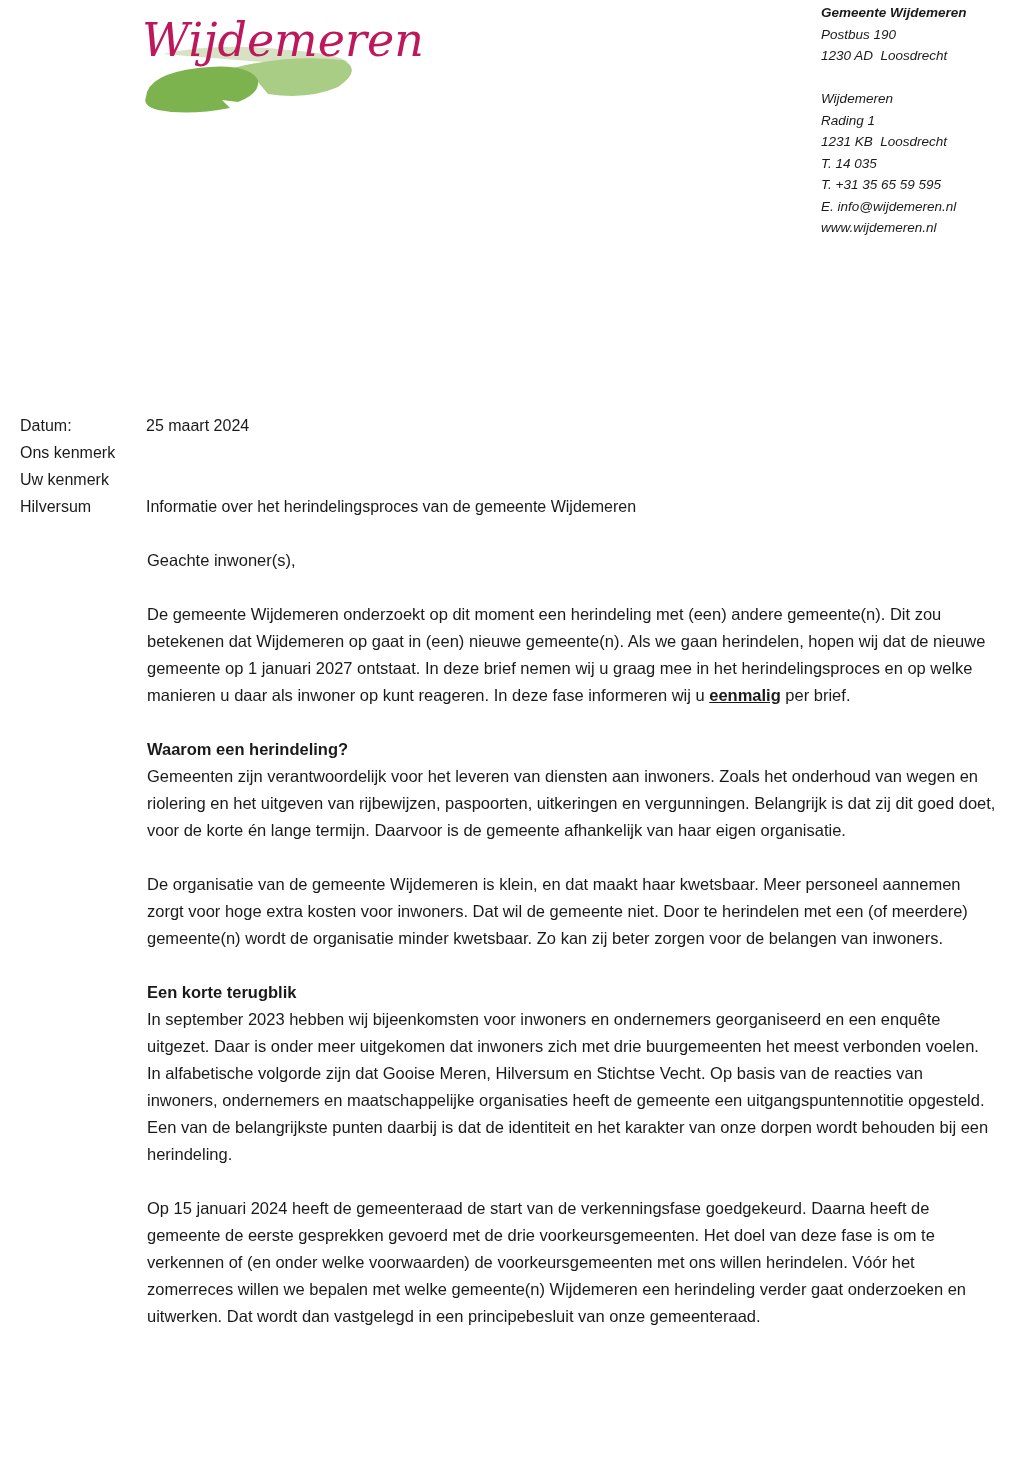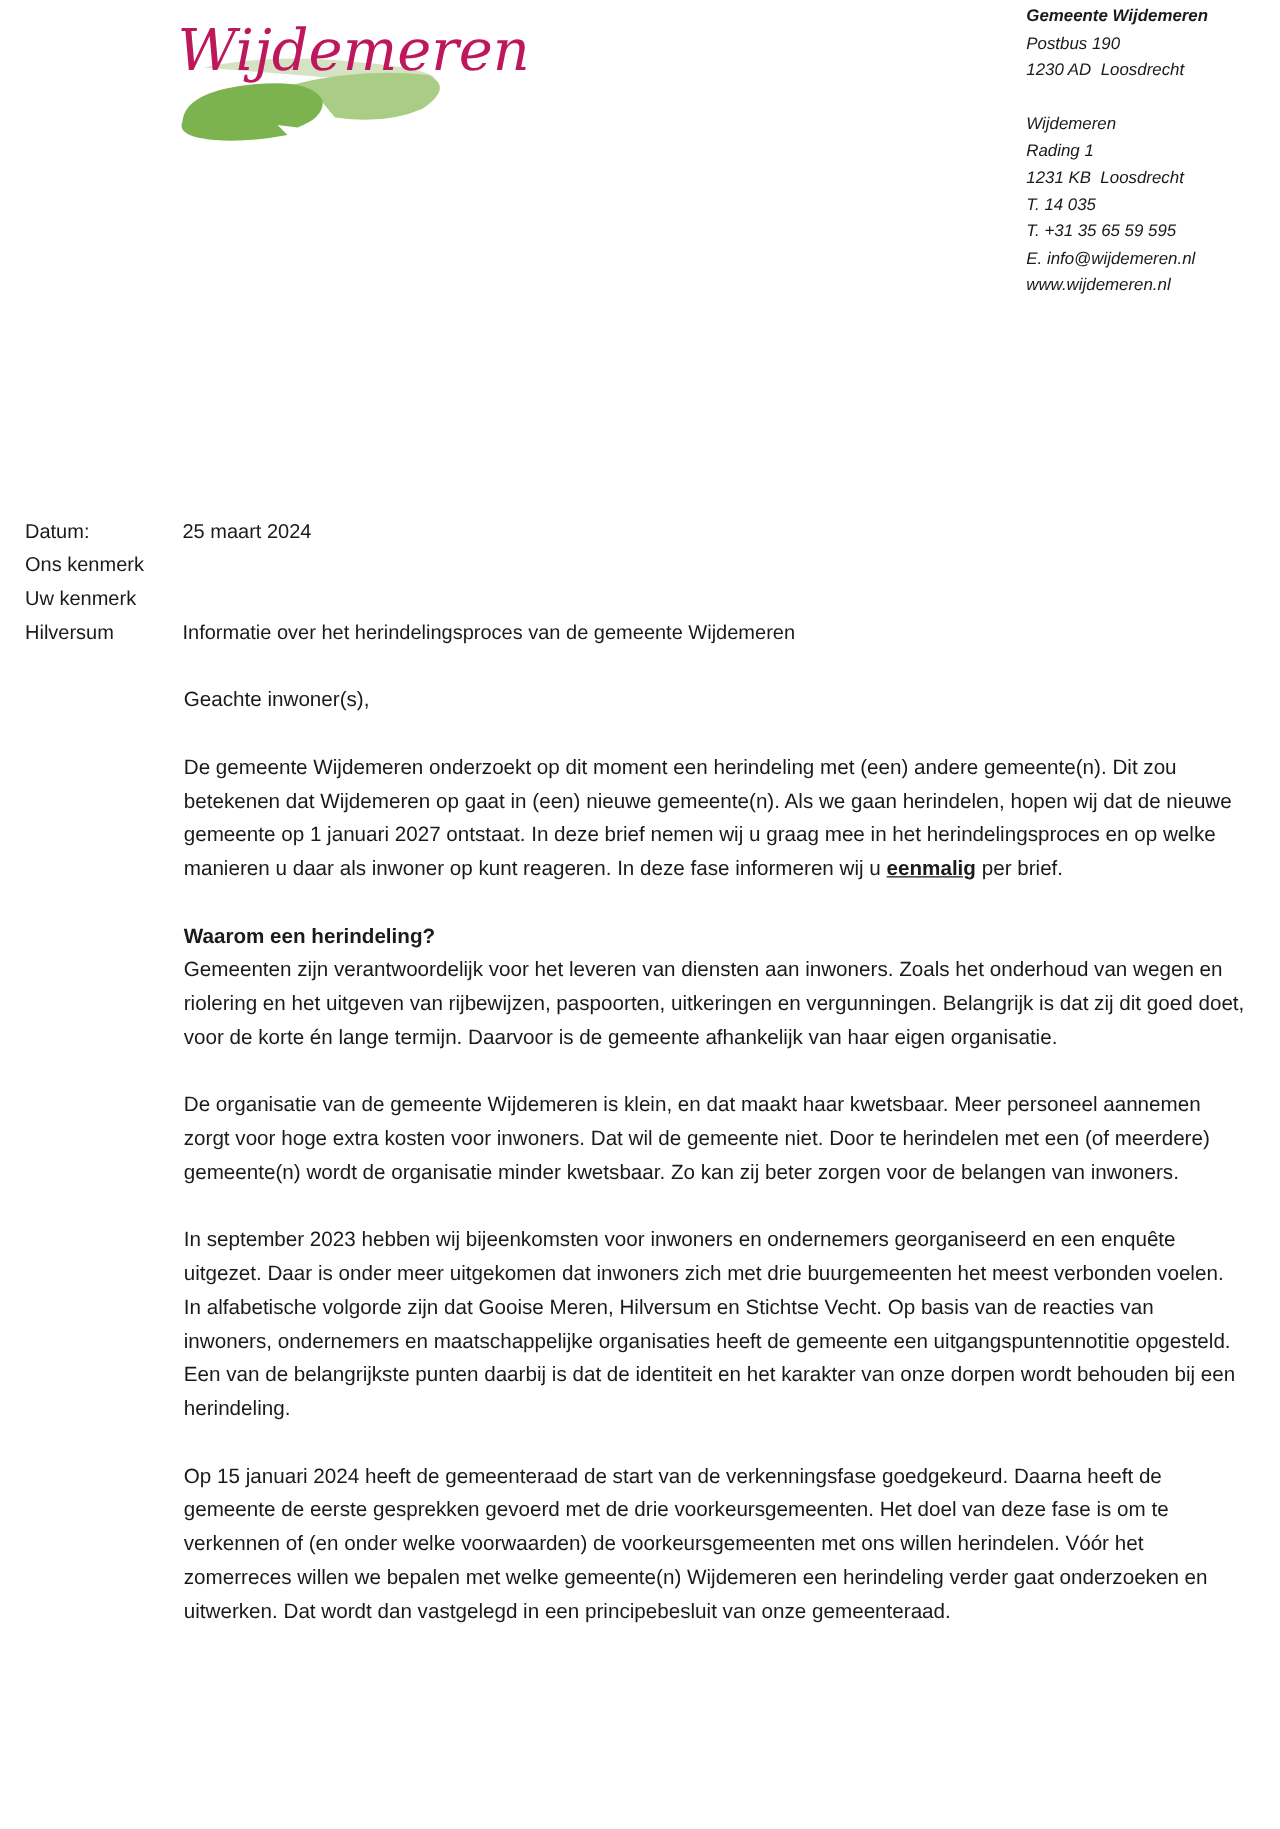--- a/index.html
+++ b/index.html
@@ -81,16 +81,17 @@
   <p>Geachte inwoner(s),</p>
   <p><span>De gemeente Wijdemeren onderzoekt op dit moment een herindeling met (een) andere gemeente(n). Dit zou betekenen dat Wijdemeren op gaat in (een) nieuwe gemeente(n). Als we gaan herindelen, hopen wij dat de nieuwe gemeente op 1 januari 2027 ontstaat. In deze brief nemen wij u graag mee in het herindelingsproces en op welke manieren u daar als inwoner op kunt reageren. In deze fase informeren wij u </span><span class="u">eenmalig</span><span> per brief.</span></p>
 
   <div class="sec">
     <h3>Waarom een herindeling?</h3>
     <p>Gemeenten zijn verantwoordelijk voor het leveren van diensten aan inwoners. Zoals het onderhoud van wegen en riolering en het uitgeven van rijbewijzen, paspoorten, uitkeringen en vergunningen. Belangrijk is dat zij dit goed doet, voor de korte én lange termijn. Daarvoor is de gemeente afhankelijk van haar eigen organisatie.</p>
     <p>De organisatie van de gemeente Wijdemeren is klein, en dat maakt haar kwetsbaar. Meer personeel aannemen zorgt voor hoge extra kosten voor inwoners. Dat wil de gemeente niet. Door te herindelen met een (of meerdere) gemeente(n) wordt de organisatie minder kwetsbaar. Zo kan zij beter zorgen voor de belangen van inwoners.</p>
   </div>
 
   <div class="sec">
+    <h3>Een korte terugblik</h3>
     <p>In september 2023 hebben wij bijeenkomsten voor inwoners en ondernemers georganiseerd en een enquête uitgezet. Daar is onder meer uitgekomen dat inwoners zich met drie buurgemeenten het meest verbonden voelen. In alfabetische volgorde zijn dat Gooise Meren, Hilversum en Stichtse Vecht. Op basis van de reacties van inwoners, ondernemers en maatschappelijke organisaties heeft de gemeente een uitgangspuntennotitie opgesteld. Een van de belangrijkste punten daarbij is dat de identiteit en het karakter van onze dorpen wordt behouden bij een herindeling.</p>
     <p>Op 15 januari 2024 heeft de gemeenteraad de start van de verkenningsfase goedgekeurd. Daarna heeft de gemeente de eerste gesprekken gevoerd met de drie voorkeursgemeenten. Het doel van deze fase is om te verkennen of (en onder welke voorwaarden) de voorkeursgemeenten met ons willen herindelen. Vóór het zomerreces willen we bepalen met welke gemeente(n) Wijdemeren een herindeling verder gaat onderzoeken en uitwerken. Dat wordt dan vastgelegd in een principebesluit van onze gemeenteraad.</p>
   </div>
 </div>
 
 </body></html>

